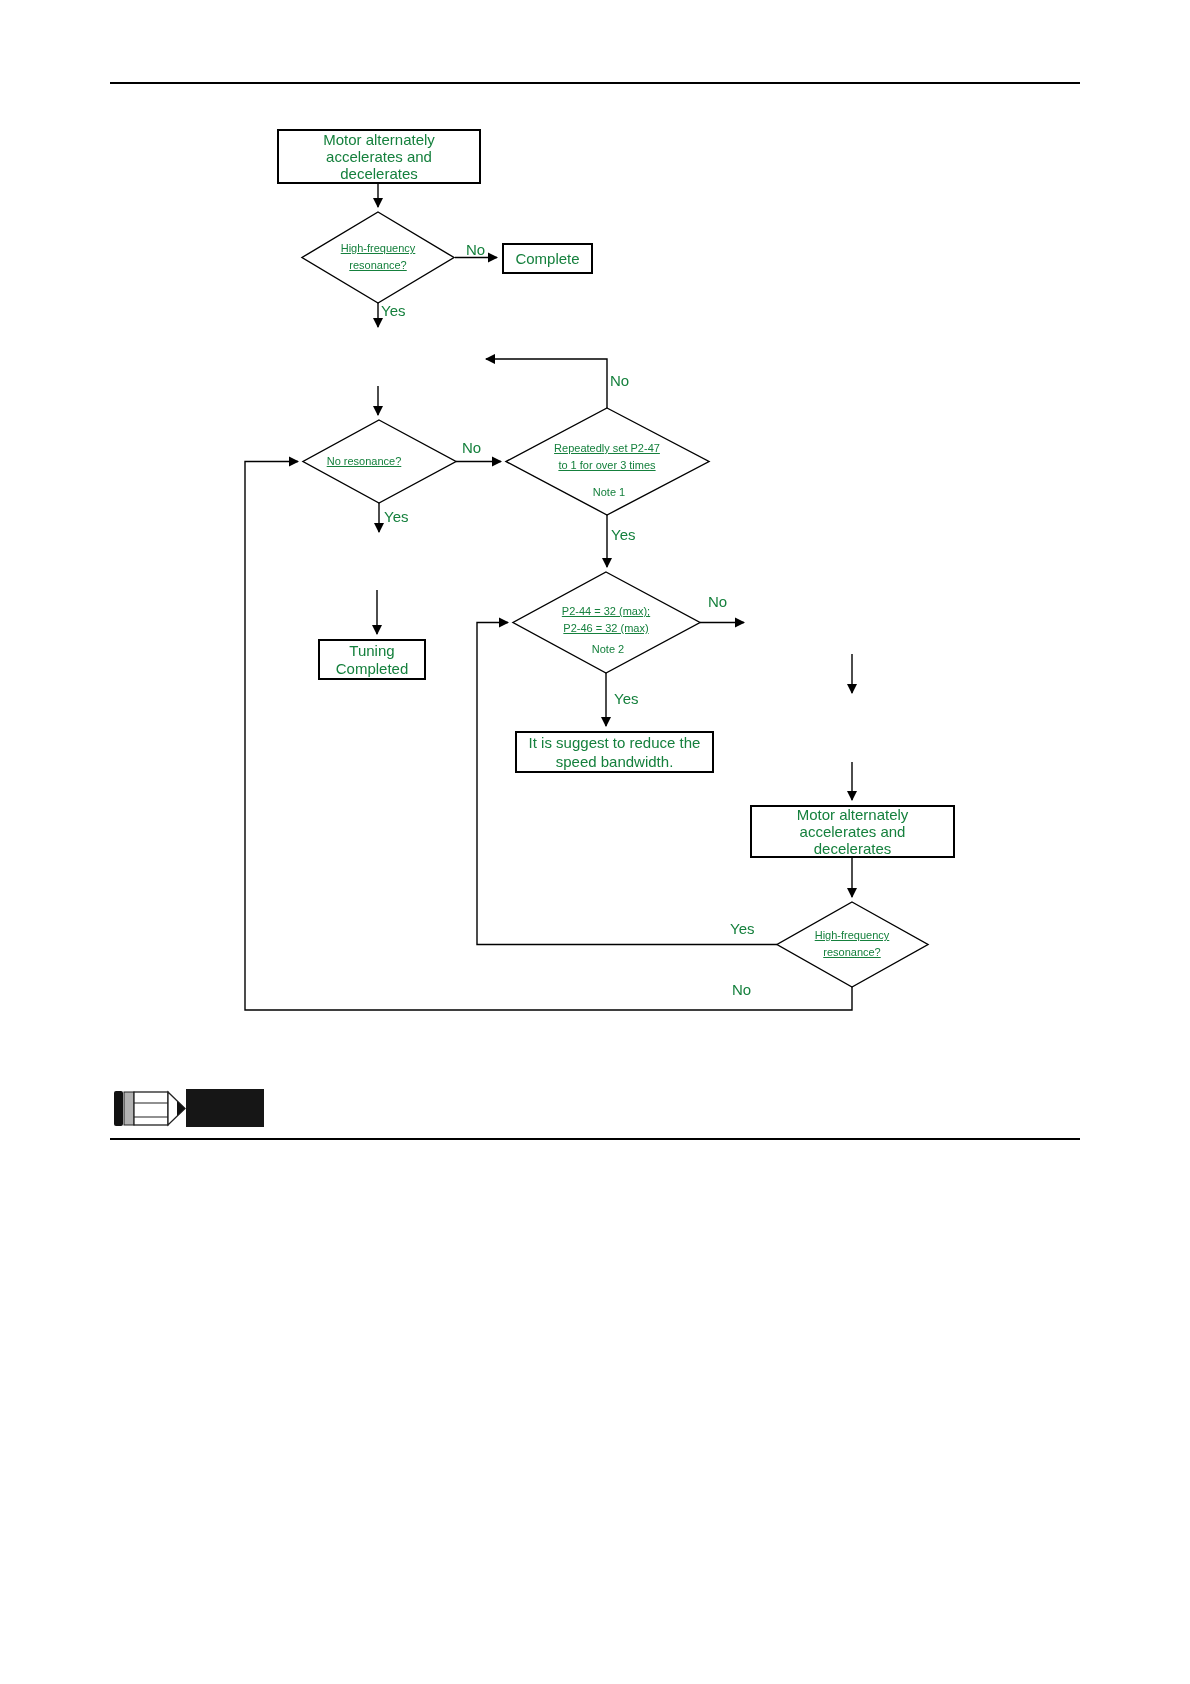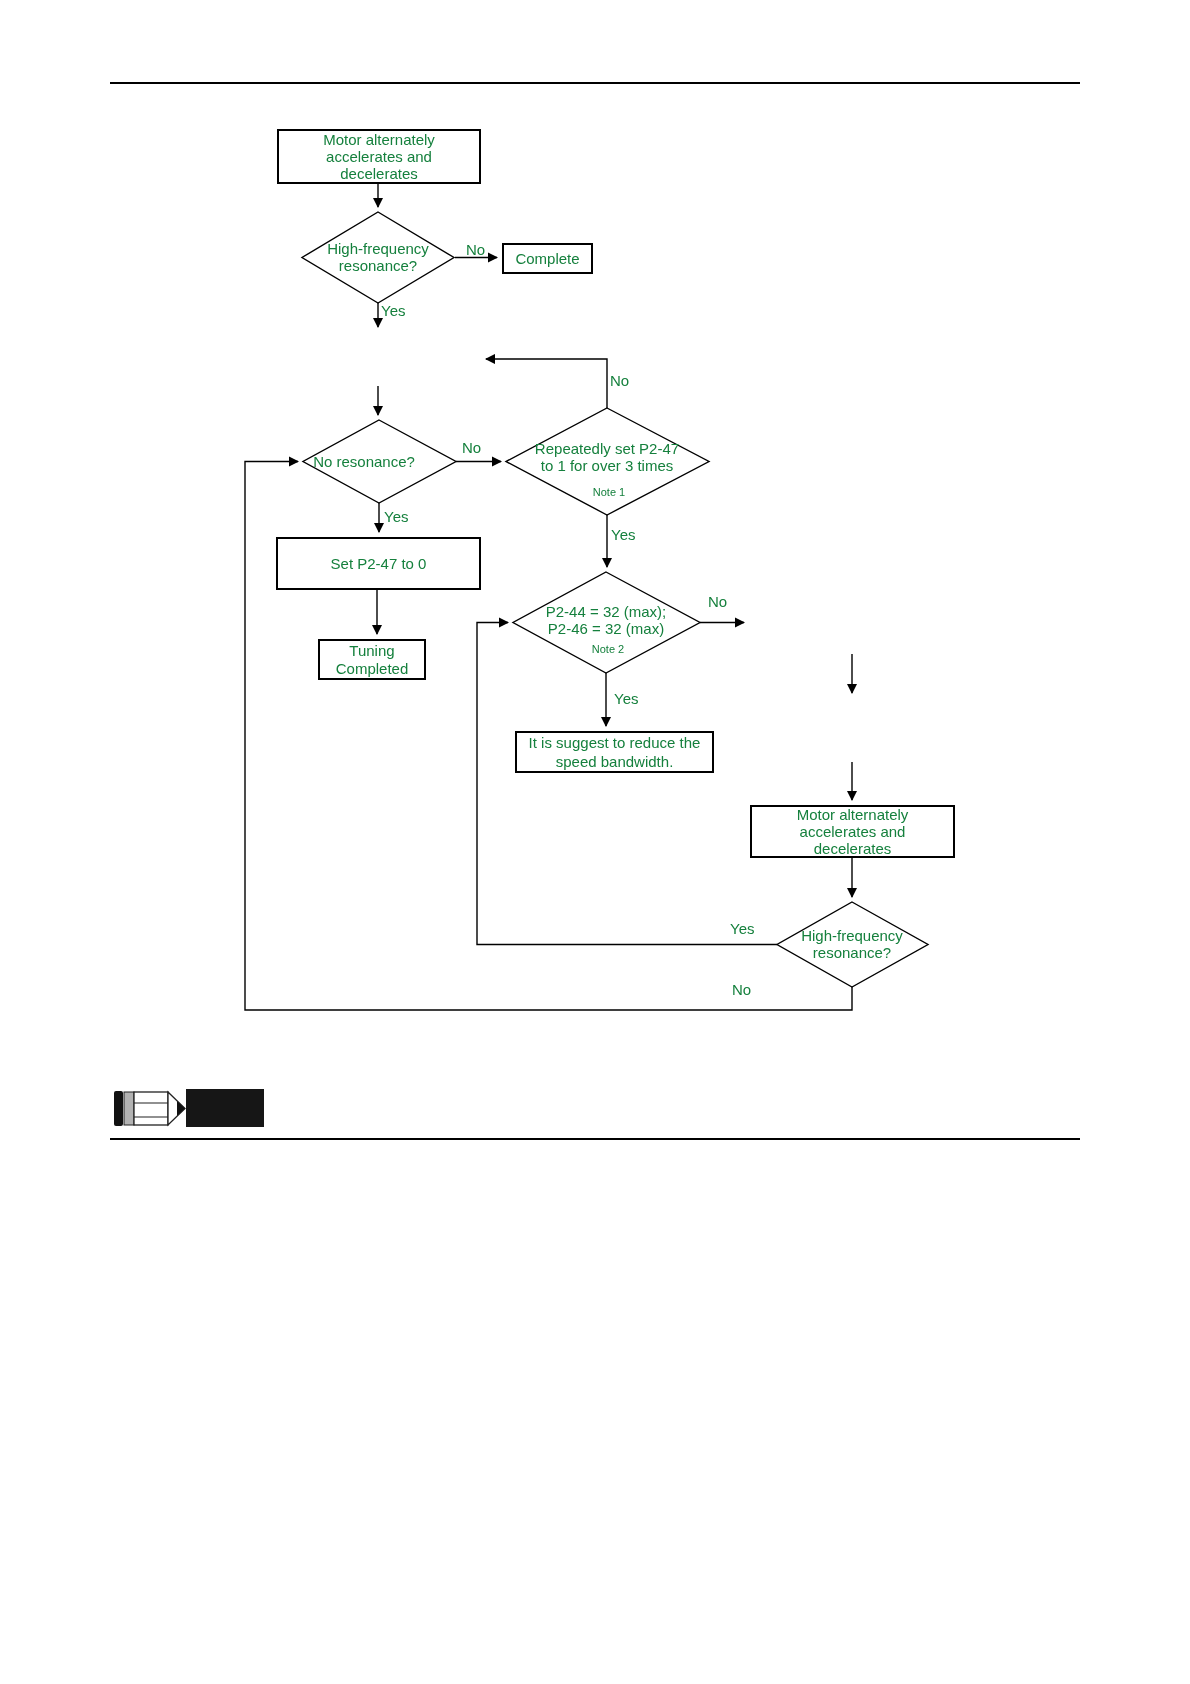--- a/index.html
+++ b/index.html
@@ -9,21 +9,21 @@
   }
   .rule{position:absolute;left:110px;width:970px;height:2px;background:#000;}
   #svgLayer{position:absolute;left:0;top:0;width:1190px;height:1684px;}
   .box{
     position:absolute;border:2px solid #000;background:#fff;box-sizing:border-box;
     display:flex;align-items:center;justify-content:center;text-align:center;
     font-size:15px;line-height:17px;white-space:pre-line;
   }
   .dtext{
     position:absolute;transform:translateX(-50%);text-align:center;
-    font-size:15px;line-height:17px;white-space:pre-line;
+    font-size:11px;line-height:17px;white-space:pre-line;text-decoration:underline;
   }
   .dnote{position:absolute;transform:translateX(-50%);text-align:center;font-size:11px;}
   .elabel{position:absolute;font-size:15px;line-height:16px;}
   #noteBox{position:absolute;left:186px;top:1089px;width:78px;height:38px;background:#161616;}
 </style>
 </head>
 <body>
 
 <div id="page">
 
@@ -72,21 +72,20 @@
       <path d="M134 1103 H168 M134 1117 H168" stroke="#222" stroke-width="1.2" fill="none"></path>
       <polygon points="168,1092 185,1108.5 168,1125" fill="#fff" stroke="#222" stroke-width="1.3"></polygon>
       <polygon points="177,1101 185,1108.5 177,1116" fill="#111"></polygon>
     </g>
   </svg>
 
   <div class="box" style="left:277px;top:129px;width:204px;height:55px;">Motor alternately
 accelerates and
 decelerates</div>
   <div class="box" style="left:502px;top:243px;width:91px;height:31px;">Complete</div>
-  <div class="box" style="left:276px;top:537px;width:205px;height:53px;">Set P2-47 to 0</div>
   <div class="box" style="left:318px;top:639px;width:108px;height:41px;line-height:18px;">Tuning
 Completed</div>
   <div class="box" style="left:515px;top:731px;width:199px;height:42px;line-height:19px;">It is suggest to reduce the
 speed bandwidth.</div>
   <div class="box" style="left:750px;top:805px;width:205px;height:53px;">Motor alternately
 accelerates and
 decelerates</div>
 
   <div class="dtext" style="left:378px;top:240px;width:170px;">High-frequency
 resonance?</div>

